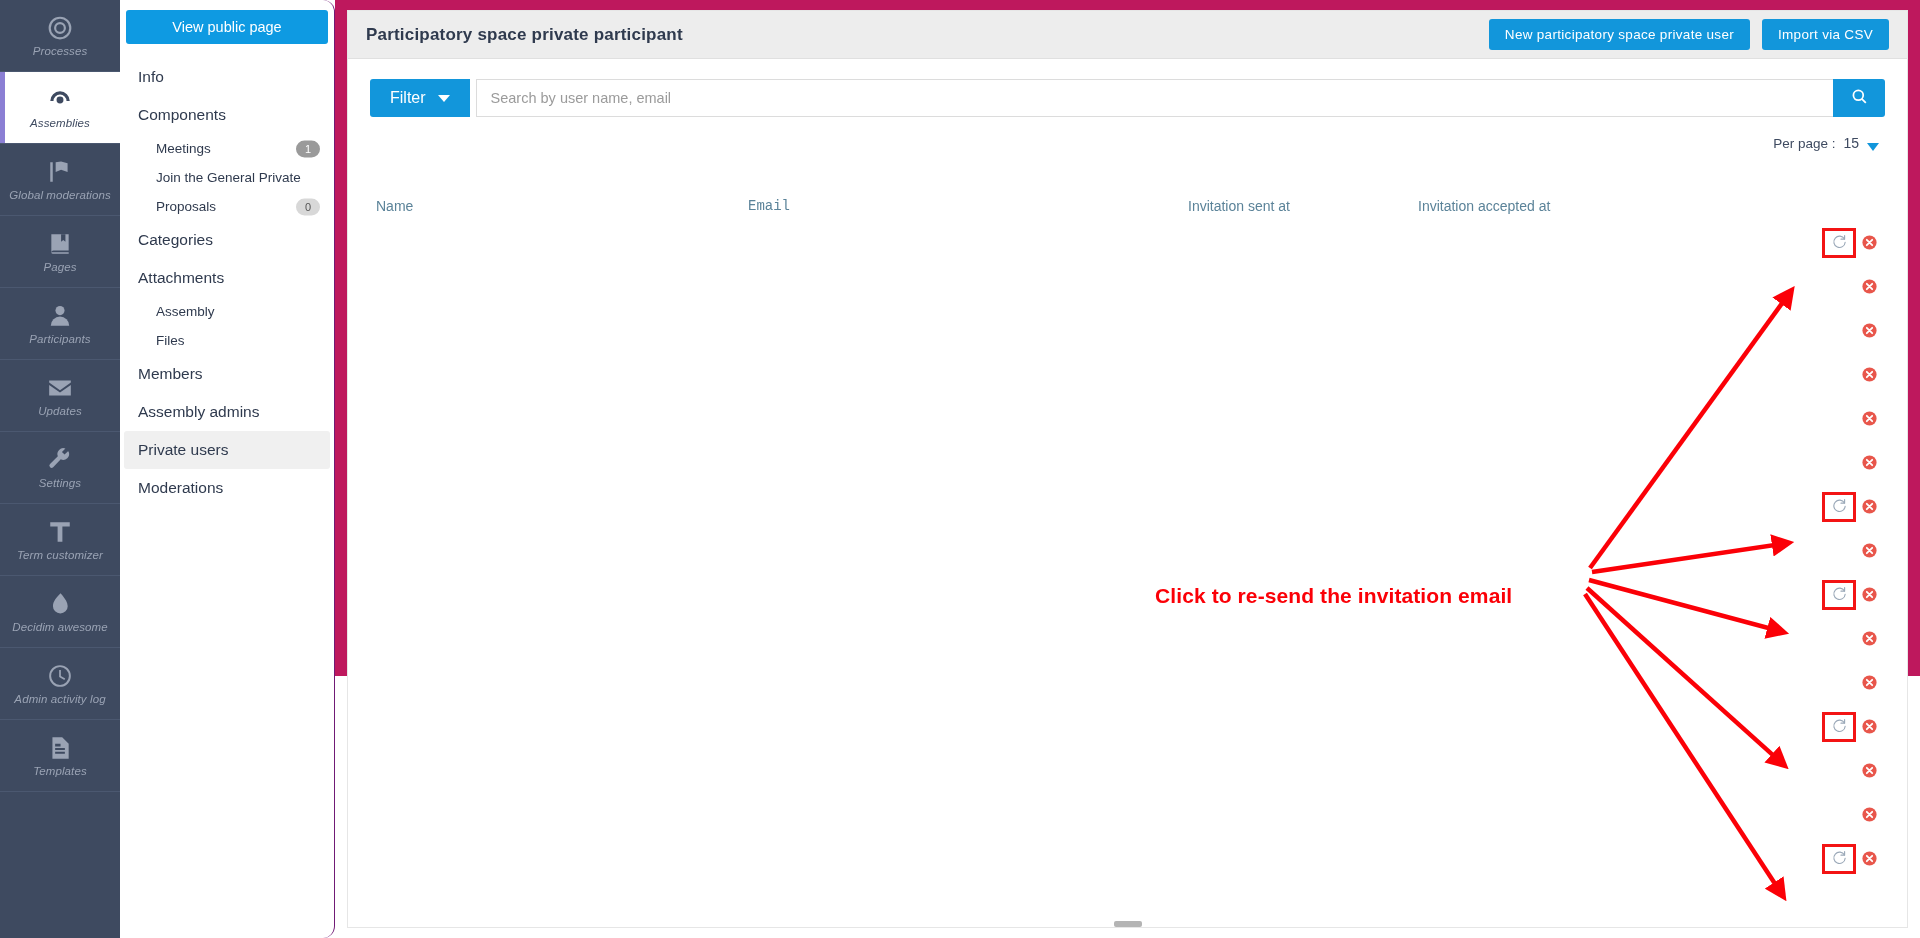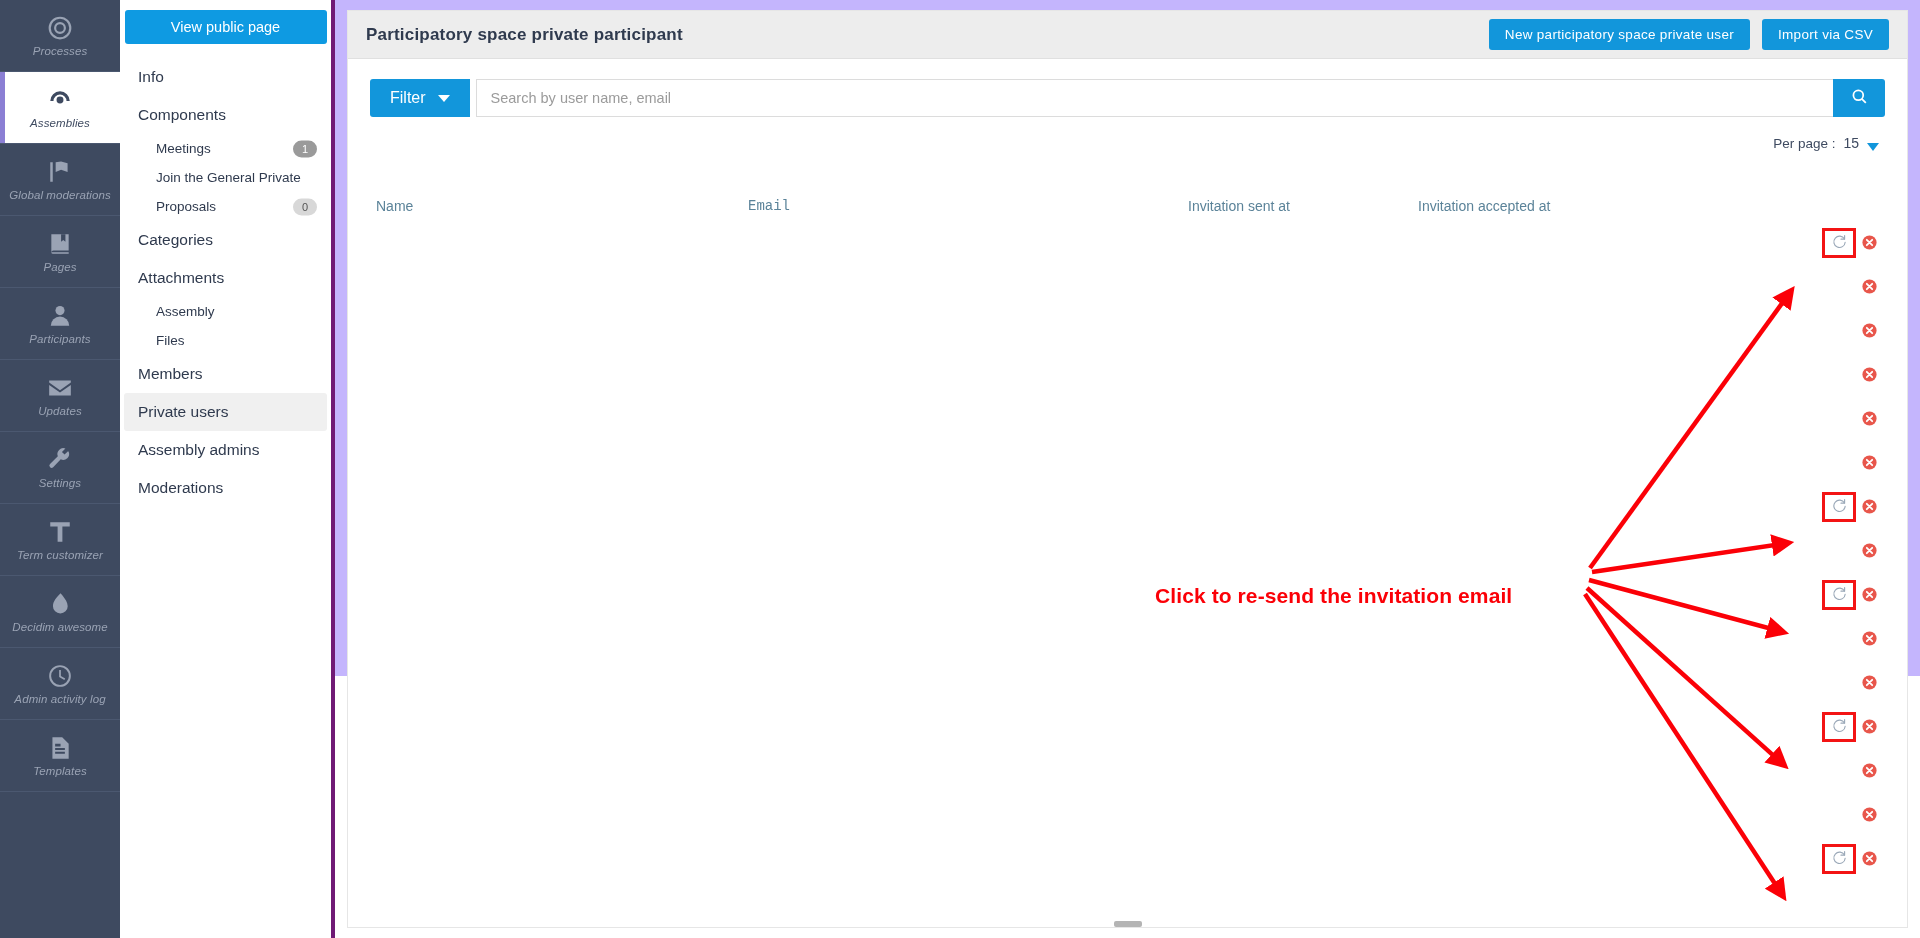--- a/index.html
+++ b/index.html
@@ -34,23 +34,24 @@
   .rail-label { font-size: 11.5px; line-height: 12px; text-align: center; letter-spacing: .1px; }
   .rail-item.active { background: #ffffff; color: #3e4a60; }
   .rail-item.active .ricon svg { fill: #3e4a60; }
   .rail-item.active::before {
     content: ""; position: absolute; left: 0; top: 0; bottom: 0; width: 5px; background: #8b7fd4;
   }
 
   
   .subnav {
     width: 215px; flex: 0 0 215px; height: 938px;
-    background: #ffffff; border-right: 4px solid #701a75;
+    background: #ffffff; border-right: 1px solid #701a75;
     padding: 10px 0 0 0;
     overflow: hidden;
+    border-radius: 12px;
   }
   .view-public {
     display: block; width: 202px; margin: 0 auto 14px auto;
     background: #0e9ae2; color: #fff; border: 0; border-radius: 3px;
     font-size: 14.5px; font-family: "Liberation Sans", sans-serif;
     padding: 9px 0; cursor: pointer; text-align: center;
   }
   .nav-l1 {
     display: block; padding: 9px 0 9px 14px; margin: 0 4px;
     font-size: 15.5px; color: #2f3a4e; cursor: pointer; border-radius: 3px;
@@ -63,21 +64,21 @@
   }
   .nav-l1.selected, .nav-l2.selected { background: #f0f0f0; }
   .nav-badge {
     position: absolute; right: 10px; top: 50%; transform: translateY(-50%);
     background: #d8d8d8; color: #555; font-size: 11px;
     border-radius: 10px; padding: 2px 9px; line-height: 13px;
   }
   .nav-badge.dark { background: #9a9a9a; color: #fff; }
 
   
-  .main { flex: 1; height: 676px; background: #c4b5fd; padding: 10px 12px 0 12px; position: relative; }
+  .main { flex: 1; height: 676px; background: #be185d; padding: 10px 12px 0 12px; position: relative; }
   .card { background: #ffffff; border: 1px solid #e6e6e6; height: 918px; position: relative; }
 
   .card-head {
     height: 48px; background: #ededed; border-bottom: 1px solid #e0e0e0;
     display: flex; align-items: center; padding: 0 18px; gap: 12px;
   }
   .card-title {
     font-size: 17px; font-weight: bold; color: #2f3a4e; letter-spacing: .2px;
     flex: 1;
   }
@@ -279,22 +280,22 @@
     <a class="nav-l2">
       <span>Proposals</span>
       <span class="nav-badge">0</span>
     </a>
 
     <a class="nav-l1">Categories</a>
     <a class="nav-l1">Attachments</a>
     <a class="nav-l2">Assembly</a>
     <a class="nav-l2">Files</a>
     <a class="nav-l1">Members</a>
+    <a class="nav-l1">Assembly admins</a>
     <a class="nav-l1 selected">Private users</a>
-    <a class="nav-l1">Assembly admins</a>
     <a class="nav-l1">Moderations</a>
   </nav>
 
   <main class="main">
     <section class="card">
 
       <div class="card-head">
         <span class="card-title">Participatory space private participant</span>
         <button class="btn-primary">New participatory space private user</button>
         <button class="btn-primary">Import via CSV</button>

